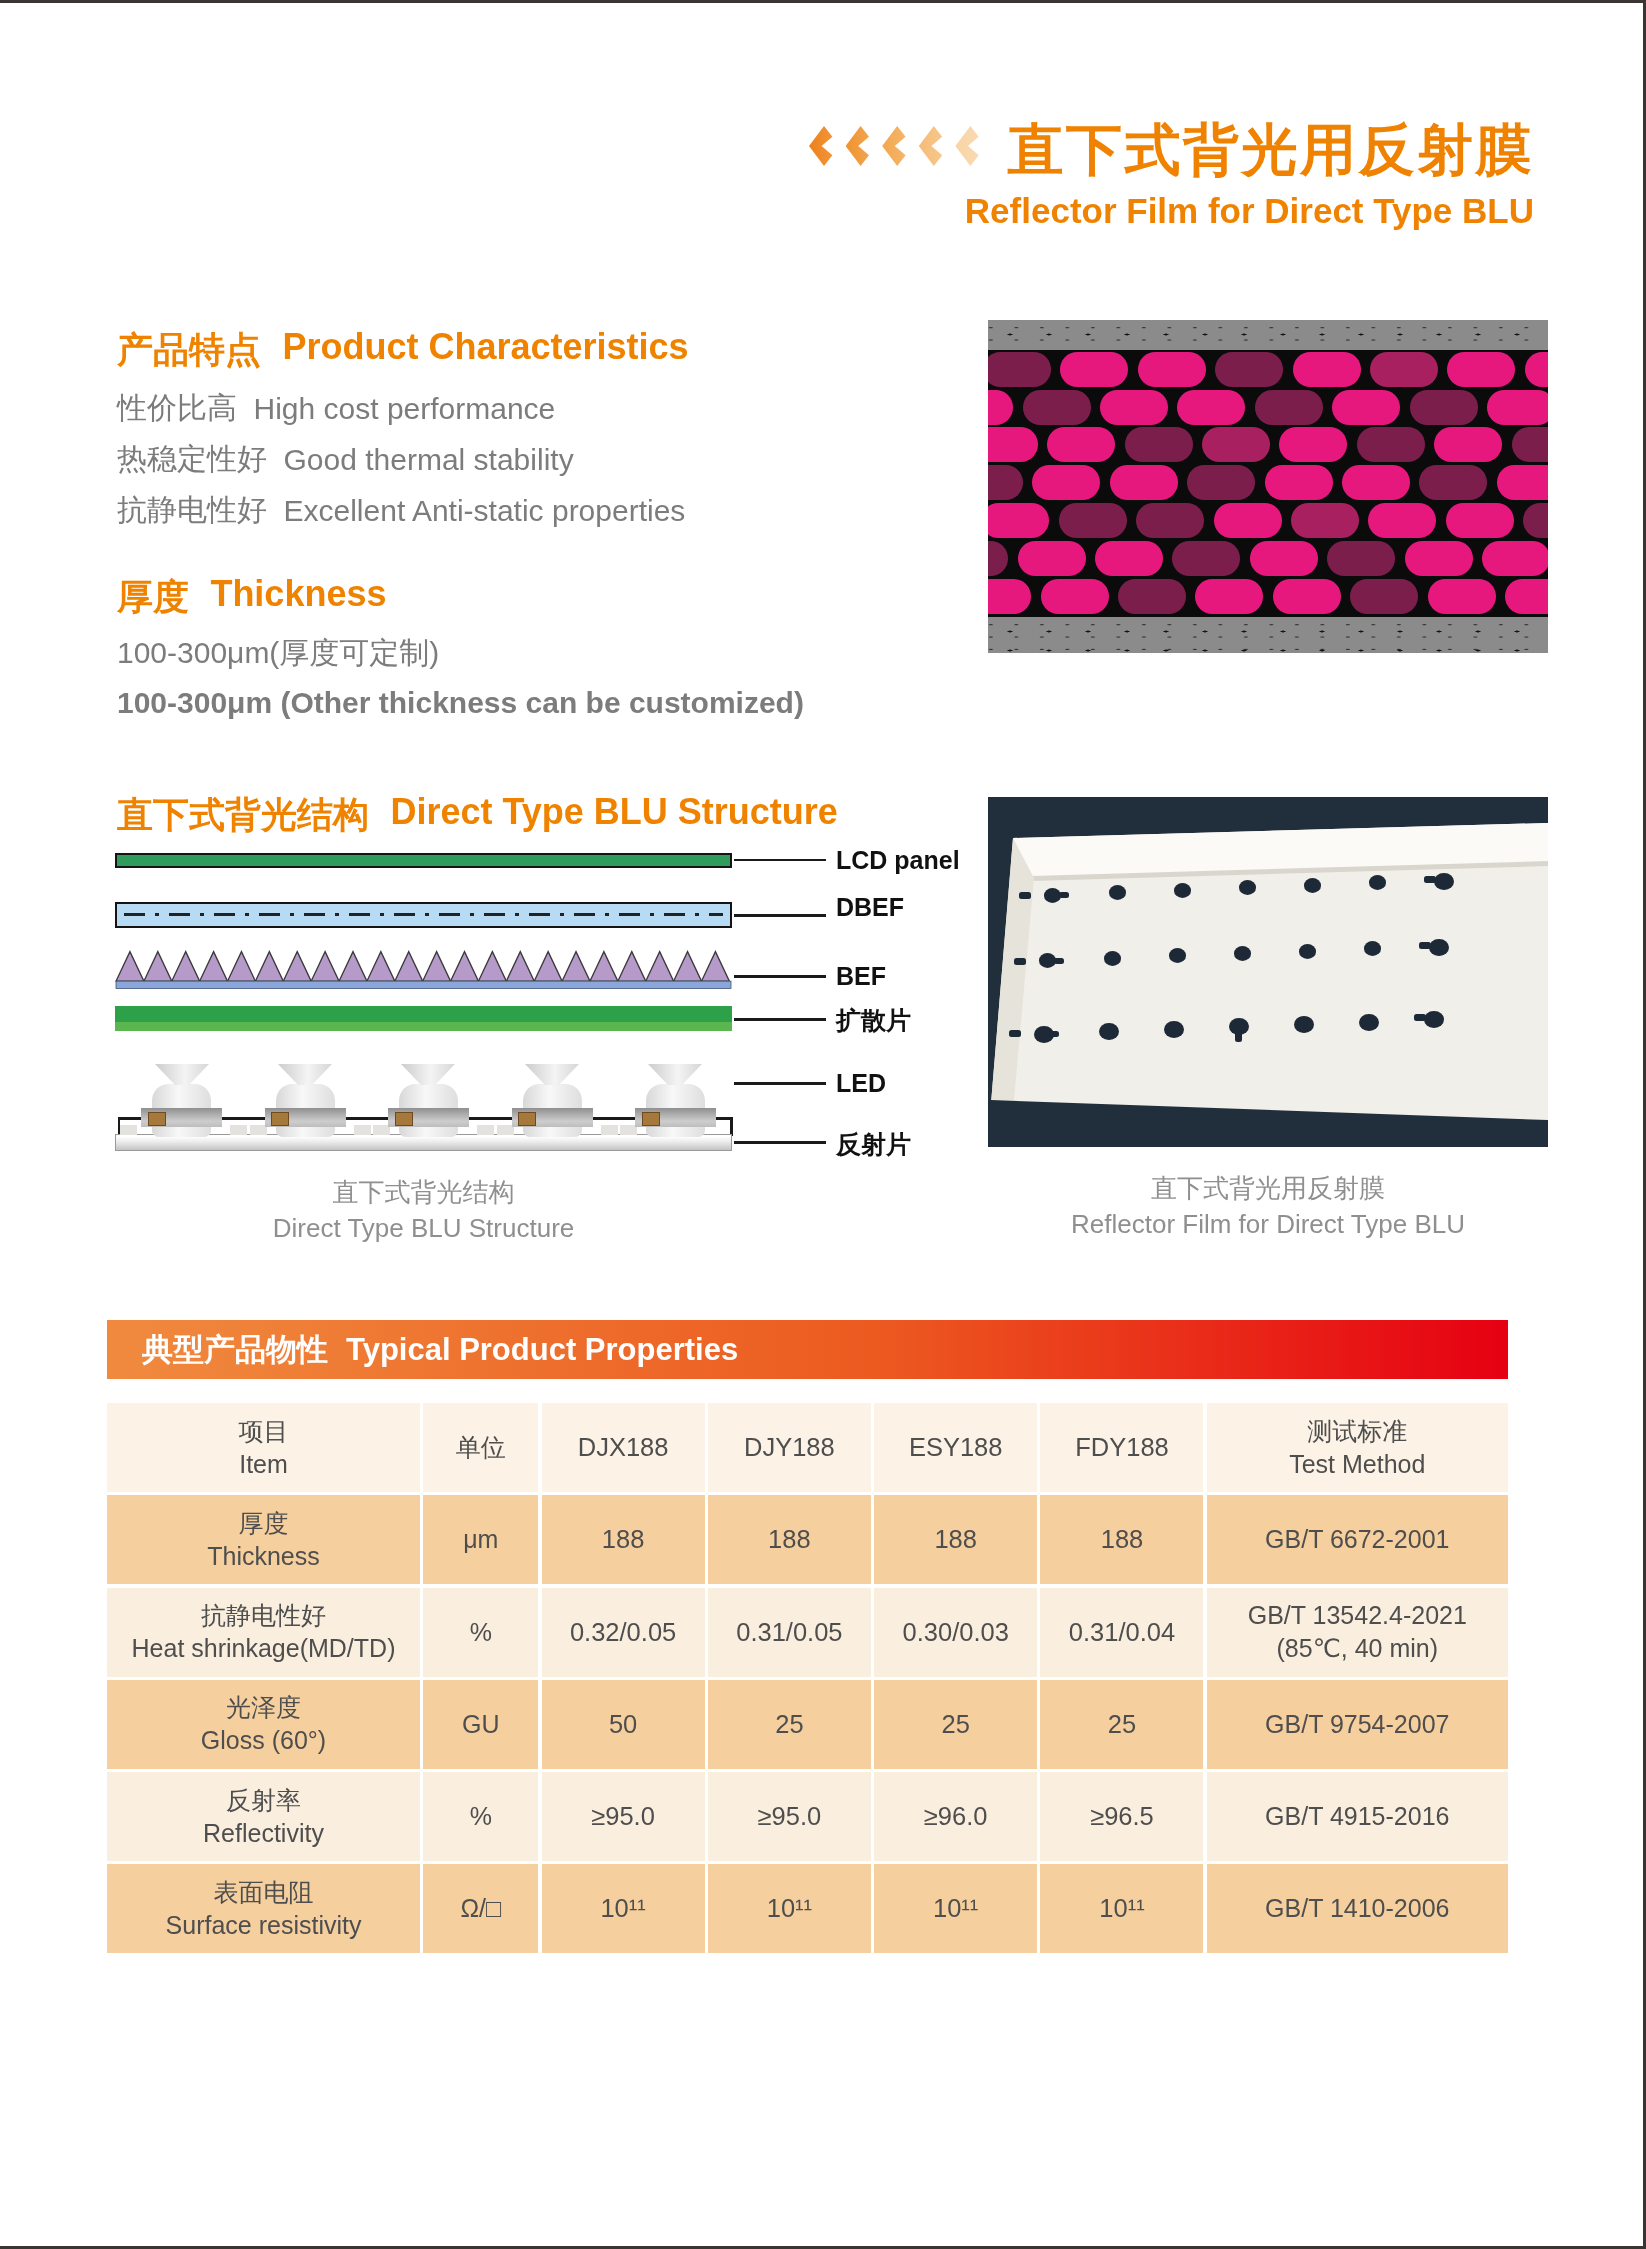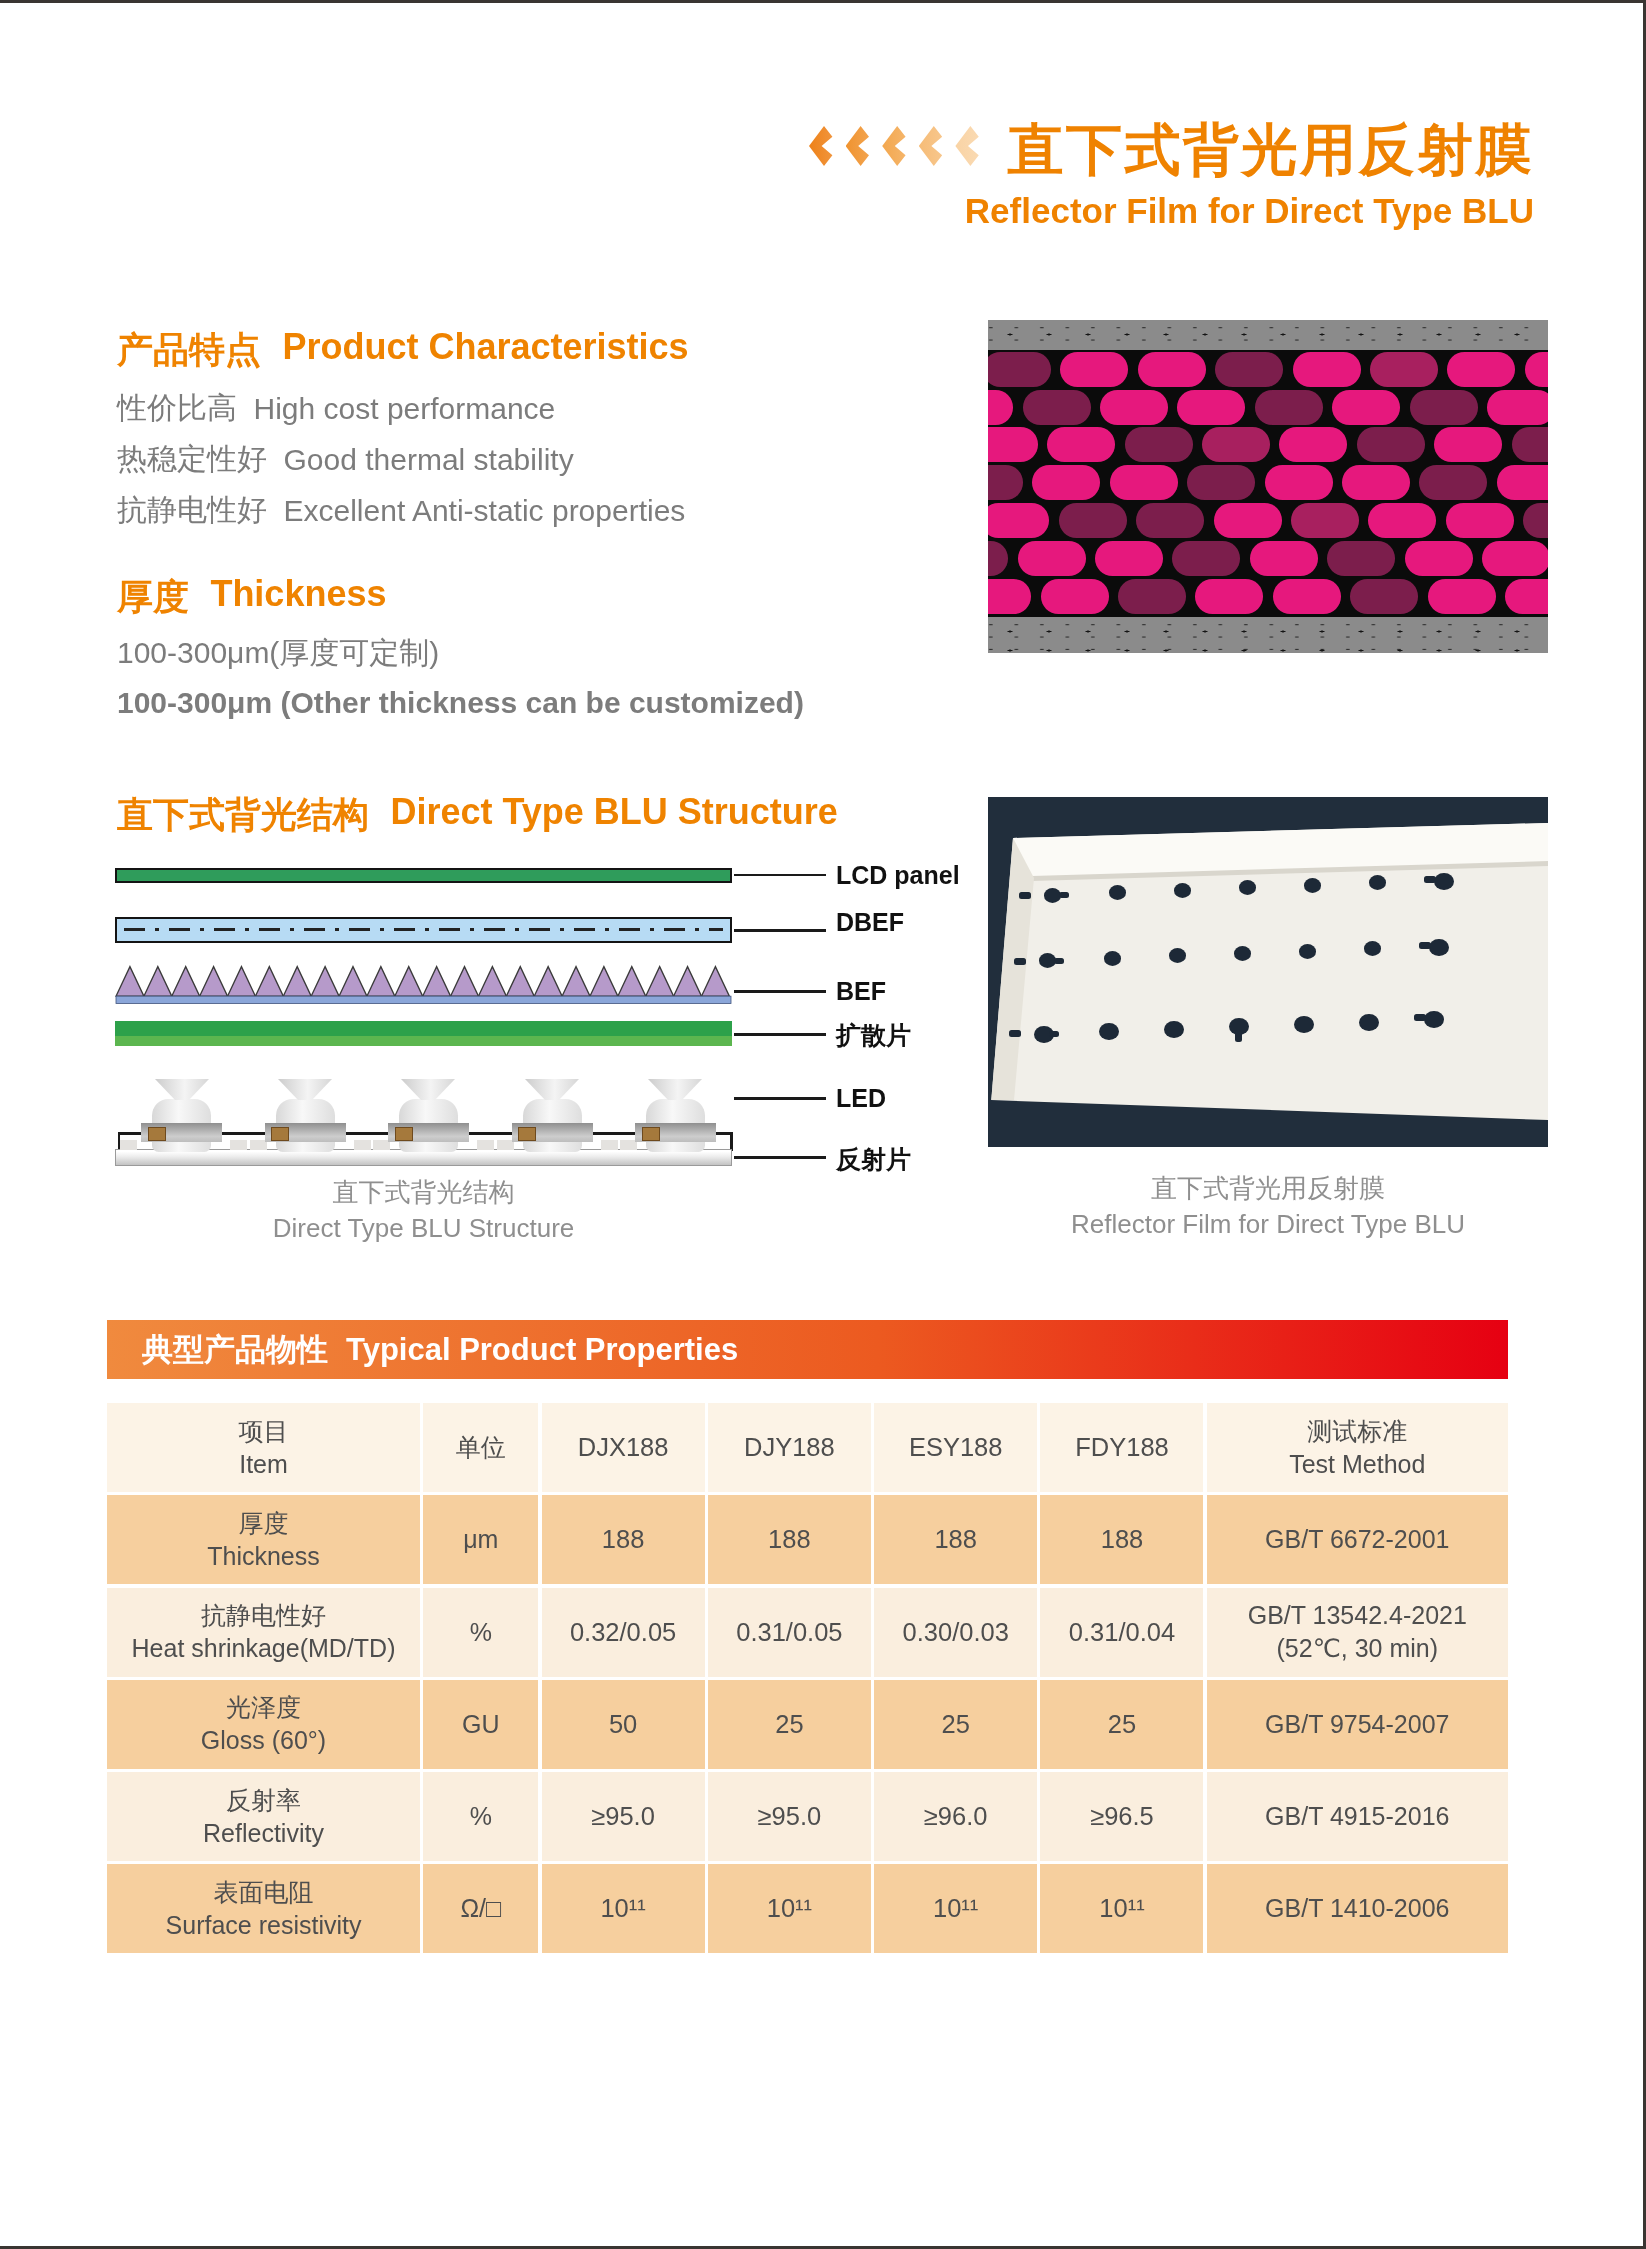--- a/index.html
+++ b/index.html
@@ -15,21 +15,21 @@
   .chev{width:30px;height:40px;clip-path:polygon(50% 0,0 50%,50% 100%,78% 73%,42% 50%,78% 27%);}
   .title-zh{position:absolute;right:109px;top:110px;font-size:56px;font-weight:bold;color:#ef8200;letter-spacing:2.5px;white-space:nowrap;}
   .title-en{position:absolute;right:109px;top:188px;font-size:35px;font-weight:bold;color:#ef8200;white-space:nowrap;}
 
   
   .sec-heading{position:absolute;left:117px;display:flex;gap:21.4px;font-size:36px;font-weight:bold;color:#ef8300;white-space:nowrap;}
   .body-lines{position:absolute;left:117px;display:flex;flex-direction:column;}
   .body-line{display:flex;gap:16.5px;font-size:30px;color:#7c7c7c;height:51px;align-items:center;white-space:nowrap;}
 
   
-  .blu-diagram{position:absolute;left:115px;top:840px;width:840px;height:323px;margin-top:15px;}
+  .blu-diagram{position:absolute;left:115px;top:840px;width:840px;height:323px;}
   .bar{position:absolute;left:0;width:617px;box-sizing:border-box;}
   .lcd-bar{top:10px;height:15px;background:#2f9c5b;border:2.5px solid #141414;}
   .dbef-bar{top:59px;height:26px;background:#b7dbf4;border:2.5px solid #141414;}
   .dashdot{position:absolute;left:6.6px;right:6.6px;top:9px;height:3.3px;
     background:repeating-linear-gradient(90deg,#222 0 21.4px,transparent 21.4px 31px,#222 31px 35px,transparent 35px 45px);}
   .bef-svg{position:absolute;left:0;top:107px;}
   .diff-bar{top:163px;height:25px;background:linear-gradient(#2da14a 62%,#5cb64f 62%);}
   .wire{position:absolute;background:#1a1a1a;}
   .led-body{position:absolute;height:53px;width:59px;top:241px;border-radius:16.5px 16.5px 6.6px 6.6px;
     background:linear-gradient(90deg,#d8d8d8,#f8f8f8 45%,#dedede);z-index:1;}
@@ -382,21 +382,21 @@
         <div class="big">0.31/0.05</div>
       </div>
       <div class="cell light">
         <div class="big">0.30/0.03</div>
       </div>
       <div class="cell light">
         <div class="big">0.31/0.04</div>
       </div>
       <div class="cell light">
         <div>GB/T 13542.4-2021</div>
-        <div>(52℃, 30 min)</div>
+        <div>(85℃, 40 min)</div>
       </div>
       <div class="cell dark">
         <div>光泽度</div>
         <div>Gloss (60°)</div>
       </div>
       <div class="cell dark">
         <div>GU</div>
       </div>
       <div class="cell dark">
         <div class="big">50</div>

